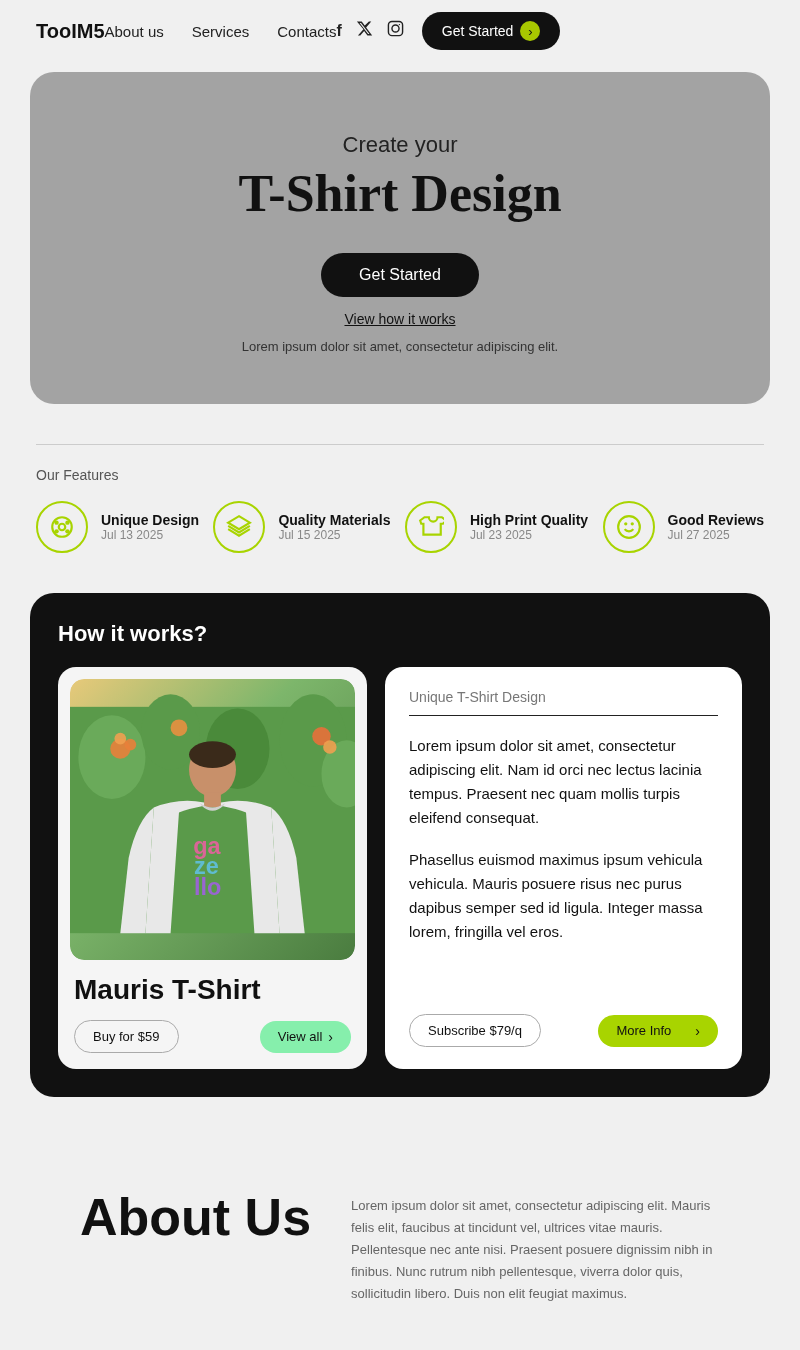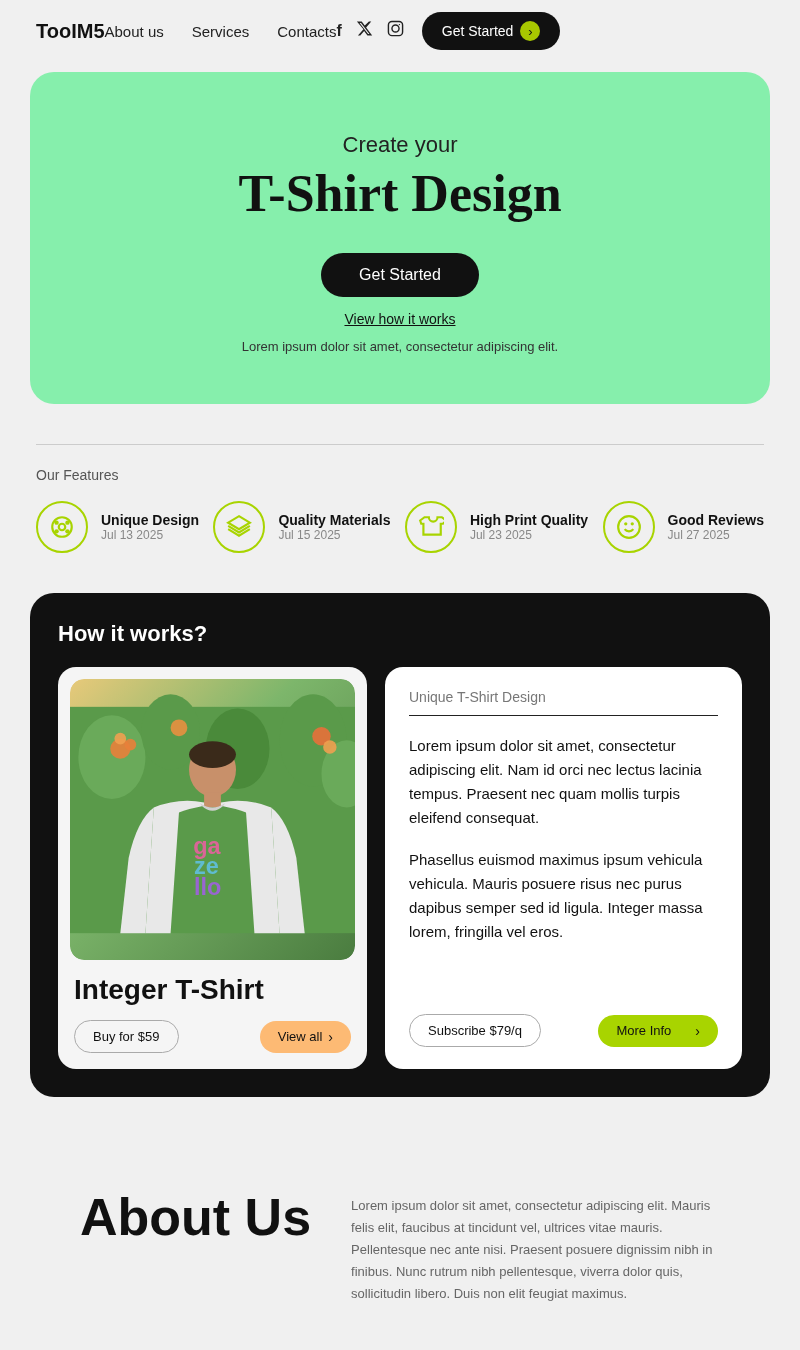--- a/index.html
+++ b/index.html
@@ -17,21 +17,21 @@
     .nav-social span { font-size: 17px; cursor: pointer; color: #222; }
     .btn-get-started {
       background: #111; color: #fff; border: none; border-radius: 24px;
       padding: 9px 20px; font-size: 14px; cursor: pointer;
       display: flex; align-items: center; gap: 7px;
     }
     .btn-get-started .arrow { background: #a8c800; border-radius: 50%; width: 20px; height: 20px; display: flex; align-items: center; justify-content: center; font-size: 13px; color: #111; }
 
     
     .hero-section {
-      margin: 10px 30px 30px; background: #86efac; border-radius: 24px;
+      margin: 10px 30px 30px; background: #a3a3a3; border-radius: 24px;
       padding: 60px 40px 50px; text-align: center; position: relative;
     }
     .hero-create { font-size: 22px; color: #222; margin-bottom: 6px; }
     .hero-title { font-size: 52px; font-weight: 800; color: #111; margin-bottom: 30px; font-family: Liberation Serif, serif; }
     .btn-hero {
       background: #111; color: #fff; border: none; border-radius: 28px;
       padding: 13px 38px; font-size: 16px; cursor: pointer; display: inline-block;
     }
     .hero-link { display: block; margin-top: 14px; color: #111; font-size: 14px; text-decoration: underline; cursor: pointer; }
     .hero-sub { margin-top: 12px; color: #333; font-size: 13px; }
@@ -65,21 +65,21 @@
       position: relative; display: flex; align-items: center; justify-content: center; border-radius: 14px; overflow: hidden;
     }
     .card-left-body { padding: 14px 16px 16px; flex: 1; display: flex; flex-direction: column; }
     .card-shirt-title { font-size: 28px; font-weight: 800; color: #111; margin-bottom: 14px; }
     .card-left-footer { display: flex; justify-content: space-between; align-items: center; margin-top: auto; }
     .btn-buy {
       border: 1.5px solid #aaa; background: transparent; border-radius: 20px;
       padding: 8px 18px; font-size: 13px; cursor: pointer; color: #111;
     }
     .btn-view-all {
-      background: #fdba74; color: #111; border: none; border-radius: 20px;
+      background: #86efac; color: #111; border: none; border-radius: 20px;
       padding: 8px 18px; font-size: 13px; cursor: pointer;
       display: flex; align-items: center; gap: 6px;
     }
     .btn-arrow { font-size: 14px; }
 
     
     .how-card-right {
       background: #fff; border-radius: 18px; padding: 22px 24px; flex: 1;
       display: flex; flex-direction: column;
     }
@@ -249,21 +249,21 @@
             <text x="147" y="175" font-size="28" font-weight="900" fill="#e860a0" opacity="0.9">ga</text>
             <text x="148" y="200" font-size="28" font-weight="900" fill="#60c0e0" opacity="0.9">ze</text>
             <text x="148" y="225" font-size="28" font-weight="900" fill="#a060e0" opacity="0.9">llo</text>
 
             <path d="M90 270 L100 120 Q80 135 70 180 L60 270 Z" fill="#e8e8e8"></path>
             <path d="M250 270 L240 120 Q260 135 270 180 L280 270 Z" fill="#e8e8e8"></path>
           </svg>
         </div>
       </div>
       <div class="card-left-body">
-        <h3 class="card-shirt-title">Integer T-Shirt</h3>
+        <h3 class="card-shirt-title">Mauris T-Shirt</h3>
         <div class="card-left-footer">
           <button class="btn-buy">Buy for $59</button>
           <button class="btn-view-all">
             <span>View all</span>
             <span class="btn-arrow">›</span>
           </button>
         </div>
       </div>
     </div>
 

